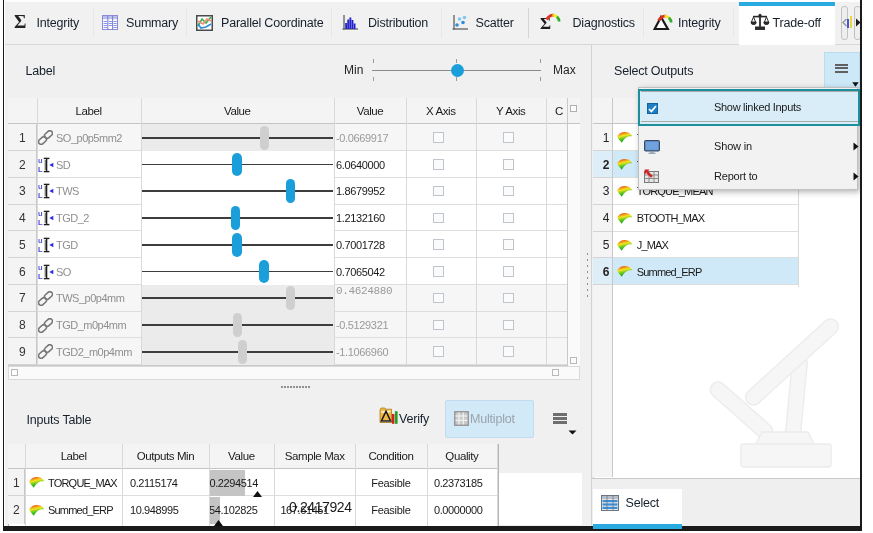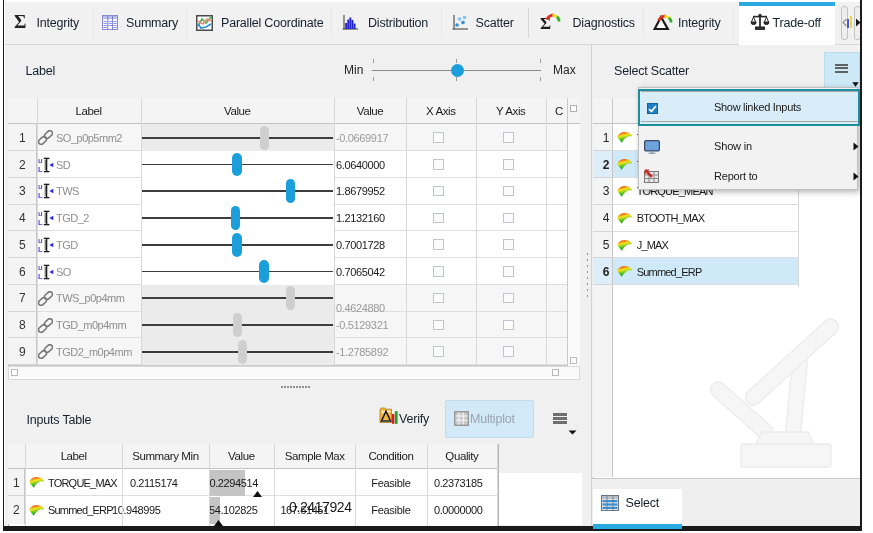--- a/index.html
+++ b/index.html
@@ -112,21 +112,21 @@
 <div class="txt" style="left:344px;top:63px;height:15px;line-height:15px;font-size:12px;color:#242424;">Min</div>
 <div class="txt" style="left:553px;top:63px;height:15px;line-height:15px;font-size:12px;color:#242424;">Max</div>
 <div class="a" style="left:372px;top:69.8px;width:169px;height:1.5px;background:#8a8a8a;"></div>
 <div class="a" style="left:372.8px;top:58.5px;width:1px;height:4.5px;background:#9a9a9a;"></div>
 <div class="a" style="left:372.8px;top:76.5px;width:1px;height:4.5px;background:#9a9a9a;"></div>
 <div class="a" style="left:456.3px;top:58.5px;width:1px;height:4.5px;background:#9a9a9a;"></div>
 <div class="a" style="left:456.3px;top:76.5px;width:1px;height:4.5px;background:#9a9a9a;"></div>
 <div class="a" style="left:539.8px;top:58.5px;width:1px;height:4.5px;background:#9a9a9a;"></div>
 <div class="a" style="left:539.8px;top:76.5px;width:1px;height:4.5px;background:#9a9a9a;"></div>
 <div class="a" style="left:450.5px;top:64px;width:13px;height:13px;background:#1b9fdb;border-radius:50%;"></div>
-<div class="txt" style="left:614px;top:64px;height:15px;line-height:15px;font-size:12.5px;color:#16202c;letter-spacing:-0.2px;">Select Scatter</div>
+<div class="txt" style="left:614px;top:64px;height:15px;line-height:15px;font-size:12.5px;color:#16202c;letter-spacing:-0.2px;">Select Outputs</div>
 <div class="a" style="left:824px;top:51.5px;width:35.5px;height:36.5px;background:#cde8f7;border:1px solid #badcee;"></div>
 <div class="a" style="left:835px;top:63.5px;width:13px;height:2.2px;background:#606060;"></div>
 <div class="a" style="left:835px;top:67.3px;width:13px;height:2.2px;background:#606060;"></div>
 <div class="a" style="left:835px;top:71.1px;width:13px;height:2.2px;background:#606060;"></div>
 <svg style="left:851.5px;top:81.8px" width="7" height="5" viewBox="0 0 7 5">
     <path d="M0.3,0.3 L6.7,0.3 L3.5,4.7 Z" fill="#111"></path>
   </svg>
 <div class="a" style="left:8px;top:98px;width:572px;height:281.5px;background:#fff;border:1px solid #c0c0c0;"></div>
 <div class="a" style="left:8px;top:98px;width:572px;height:26.400000000000006px;background:#f4f4f4;border-bottom:1px solid #c4c4c4;"></div>
 <div class="txt" style="left:36.5px;top:103.2px;width:104.1px;height:16px;line-height:16px;text-align:center;font-size:11.5px;color:#1c1c1c;font-weight:normal;letter-spacing:-0.4px;">Label</div>
@@ -292,21 +292,21 @@
 <div class="txt" style="left:8px;top:290.275px;width:28.5px;height:16px;line-height:16px;text-align:center;font-size:12px;color:#333;font-weight:normal;letter-spacing:-0.4px;">7</div>
 <svg style="left:37.5px;top:290.775px" width="15" height="15" viewBox="0 0 15 15">
 <g fill="none" stroke="#787878" stroke-width="1.6">
 <rect x="0.1" y="7.9" width="8.8" height="5.2" rx="2.6" transform="rotate(-42 4.5 10.5)"></rect>
 <rect x="6.1" y="1.9" width="8.8" height="5.2" rx="2.6" transform="rotate(-42 10.5 4.5)"></rect>
 </g>
   </svg>
 <div class="txt" style="left:56px;top:290.275px;height:16px;line-height:16px;font-size:11px;color:#8f8f8f;letter-spacing:-0.5px;">TWS_p0p4mm</div>
 <div class="a" style="left:141.5px;top:297.275px;width:191.5px;height:1.8px;background:#3d3d3d;"></div>
 <div class="a" style="left:285.59999999999997px;top:286.4px;width:9.6px;height:23.75px;background:#cfcfcf;border-radius:5px;"></div>
-<div class="txt" style="left:336px;top:300px;height:16px;line-height:16px;font-size:11px;color:#9a9a9a;letter-spacing:-0.35px;">0.4624880</div>
+<div class="txt" style="left:336px;top:283px;height:16px;line-height:16px;font-size:11px;color:#9a9a9a;letter-spacing:-0.35px;font-family:Liberation Mono, monospace;">0.4624880</div>
 <div class="a" style="left:433.0px;top:292.875px;width:10.6px;height:10.6px;background:#fbfbfb;border:1.2px solid #bfc5cc;"></div>
 <div class="a" style="left:503.1px;top:292.875px;width:10.6px;height:10.6px;background:#fbfbfb;border:1.2px solid #bfc5cc;"></div>
 <div class="a" style="left:36.5px;top:311.65px;width:530.5px;height:26.75px;background:#f6f6f6;border-bottom:1px solid #dedede;"></div>
 <div class="a" style="left:140.6px;top:311.65px;width:193.4px;height:26.75px;background:#ebebeb;"></div>
 <div class="a" style="left:8px;top:311.65px;width:28.5px;height:26.75px;background:#f4f4f4;border-bottom:1px solid #d4d4d4;border-right:1px solid #c8c8c8;"></div>
 <div class="txt" style="left:8px;top:317.025px;width:28.5px;height:16px;line-height:16px;text-align:center;font-size:12px;color:#333;font-weight:normal;letter-spacing:-0.4px;">8</div>
 <svg style="left:37.5px;top:317.525px" width="15" height="15" viewBox="0 0 15 15">
 <g fill="none" stroke="#787878" stroke-width="1.6">
 <rect x="0.1" y="7.9" width="8.8" height="5.2" rx="2.6" transform="rotate(-42 4.5 10.5)"></rect>
 <rect x="6.1" y="1.9" width="8.8" height="5.2" rx="2.6" transform="rotate(-42 10.5 4.5)"></rect>
@@ -324,21 +324,21 @@
 <div class="txt" style="left:8px;top:343.775px;width:28.5px;height:16px;line-height:16px;text-align:center;font-size:12px;color:#333;font-weight:normal;letter-spacing:-0.4px;">9</div>
 <svg style="left:37.5px;top:344.275px" width="15" height="15" viewBox="0 0 15 15">
 <g fill="none" stroke="#787878" stroke-width="1.6">
 <rect x="0.1" y="7.9" width="8.8" height="5.2" rx="2.6" transform="rotate(-42 4.5 10.5)"></rect>
 <rect x="6.1" y="1.9" width="8.8" height="5.2" rx="2.6" transform="rotate(-42 10.5 4.5)"></rect>
 </g>
   </svg>
 <div class="txt" style="left:56px;top:343.775px;height:16px;line-height:16px;font-size:11px;color:#8f8f8f;letter-spacing:-0.5px;">TGD2_m0p4mm</div>
 <div class="a" style="left:141.5px;top:350.775px;width:191.5px;height:1.8px;background:#3d3d3d;"></div>
 <div class="a" style="left:237.6px;top:339.9px;width:9.6px;height:23.75px;background:#cfcfcf;border-radius:5px;"></div>
-<div class="txt" style="left:336px;top:343.775px;height:16px;line-height:16px;font-size:11px;color:#9a9a9a;letter-spacing:-0.35px;">-1.2785892</div>
+<div class="txt" style="left:336px;top:343.775px;height:16px;line-height:16px;font-size:11px;color:#9a9a9a;letter-spacing:-0.35px;">-1.1066960</div>
 <div class="a" style="left:433.0px;top:346.375px;width:10.6px;height:10.6px;background:#fbfbfb;border:1.2px solid #bfc5cc;"></div>
 <div class="a" style="left:503.1px;top:346.375px;width:10.6px;height:10.6px;background:#fbfbfb;border:1.2px solid #bfc5cc;"></div>
 <div class="a" style="left:36.5px;top:98px;width:1px;height:267.3px;background:#d9d9d9;"></div>
 <div class="a" style="left:140.6px;top:98px;width:1px;height:267.3px;background:#d9d9d9;"></div>
 <div class="a" style="left:334px;top:98px;width:1px;height:267.3px;background:#d9d9d9;"></div>
 <div class="a" style="left:406px;top:98px;width:1px;height:267.3px;background:#d9d9d9;"></div>
 <div class="a" style="left:475.6px;top:98px;width:1px;height:267.3px;background:#d9d9d9;"></div>
 <div class="a" style="left:546px;top:98px;width:1px;height:267.3px;background:#d9d9d9;"></div>
 <div class="a" style="left:567px;top:98px;width:1px;height:267.3px;background:#d9d9d9;"></div>
 <div class="a" style="left:8px;top:365.15px;width:572px;height:1px;background:#c9c9c9;"></div>
@@ -393,21 +393,21 @@
 <div class="a" style="left:552.5px;top:413.0px;width:14px;height:2.6px;background:#6e6e6e;"></div>
 <div class="a" style="left:552.5px;top:417.0px;width:14px;height:2.6px;background:#6e6e6e;"></div>
 <div class="a" style="left:552.5px;top:421.0px;width:14px;height:2.6px;background:#6e6e6e;"></div>
 <svg style="left:568px;top:429.5px" width="9" height="5" viewBox="0 0 9 5">
     <path d="M0.5,0.5 L8.5,0.5 L4.5,4.5 Z" fill="#111"></path>
   </svg>
 <div class="a" style="left:7.5px;top:443.5px;width:491.7px;height:82.5px;background:#fff;border:1px solid #b5b5b5;border-bottom:none;"></div>
 <div class="a" style="left:7.5px;top:443.5px;width:489.7px;height:25.5px;background:#f4f4f4;border-bottom:1px solid #c4c4c4;"></div>
 <div class="a" style="left:499.2px;top:473px;width:82.8px;height:52px;background:#ffffff;"></div>
 <div class="txt" style="left:25px;top:448.25px;width:97.4px;height:16px;line-height:16px;text-align:center;font-size:11.5px;color:#1c1c1c;font-weight:normal;letter-spacing:-0.4px;">Label</div>
-<div class="txt" style="left:122.4px;top:448.25px;width:86.1px;height:16px;line-height:16px;text-align:center;font-size:11.5px;color:#1c1c1c;font-weight:normal;letter-spacing:-0.4px;">Summary Min</div>
+<div class="txt" style="left:122.4px;top:448.25px;width:86.1px;height:16px;line-height:16px;text-align:center;font-size:11.5px;color:#1c1c1c;font-weight:normal;letter-spacing:-0.4px;">Outputs Min</div>
 <div class="txt" style="left:208.5px;top:448.25px;width:65.69999999999999px;height:16px;line-height:16px;text-align:center;font-size:11.5px;color:#1c1c1c;font-weight:normal;letter-spacing:-0.4px;">Value</div>
 <div class="txt" style="left:274.2px;top:448.25px;width:81.10000000000002px;height:16px;line-height:16px;text-align:center;font-size:11.5px;color:#1c1c1c;font-weight:normal;letter-spacing:-0.4px;">Sample Max</div>
 <div class="txt" style="left:355.3px;top:448.25px;width:71.19999999999999px;height:16px;line-height:16px;text-align:center;font-size:11.5px;color:#1c1c1c;font-weight:normal;letter-spacing:-0.4px;">Condition</div>
 <div class="txt" style="left:426.5px;top:448.25px;width:70.69999999999999px;height:16px;line-height:16px;text-align:center;font-size:11.5px;color:#1c1c1c;font-weight:normal;letter-spacing:-0.4px;">Quality</div>
 <div class="a" style="left:7.5px;top:469px;width:17.5px;height:27px;background:#f4f4f4;border-bottom:1px solid #d4d4d4;border-right:1px solid #c8c8c8;"></div>
 <div class="txt" style="left:7.5px;top:474.5px;width:17.5px;height:16px;line-height:16px;text-align:center;font-size:12px;color:#333;font-weight:normal;letter-spacing:-0.4px;">1</div>
 <div class="a" style="left:25px;top:469px;width:472.2px;height:27px;background:#fff;border-bottom:1px solid #dedede;"></div>
 <div class="a" style="left:7.5px;top:496px;width:17.5px;height:28px;background:#f4f4f4;border-right:1px solid #c8c8c8;"></div>
 <div class="txt" style="left:7.5px;top:502.0px;width:17.5px;height:16px;line-height:16px;text-align:center;font-size:12px;color:#333;font-weight:normal;letter-spacing:-0.4px;">2</div>
 <div class="a" style="left:208.8px;top:469.5px;width:35.9px;height:26px;background:#c4c4c4;"></div>
@@ -436,21 +436,21 @@
     </defs>
 <path d="M1.2,5.5 C3.5,1.5 8,0.2 12,1.6 C14,2.3 15.6,3.6 16,5.2 C12,4.8 8.5,6.5 5.8,11.8 C4.2,10 2,7.5 1.2,5.5 Z" fill="url(#g27.5503.5)"></path>
 </svg>
 <div class="txt" style="left:48px;top:474.5px;height:16px;line-height:16px;font-size:11px;color:#1a1a1a;letter-spacing:-0.8px;">TORQUE_MAX</div>
 <div class="txt" style="left:130px;top:474.5px;height:16px;line-height:16px;font-size:11px;color:#1a1a1a;letter-spacing:-0.4px;">0.2115174</div>
 <div class="txt" style="left:209.5px;top:474.5px;height:16px;line-height:16px;font-size:11px;color:#1a1a1a;letter-spacing:-0.4px;">0.2294514</div>
 <div class="txt" style="left:289px;top:474.5px;height:16px;line-height:16px;font-size:14px;color:#1a1a1a;letter-spacing:-0.4px;margin-top:24px;">0.2417924</div>
 <div class="txt" style="left:355.3px;top:474.5px;width:71.19999999999999px;height:16px;line-height:16px;text-align:center;font-size:11px;color:#1a1a1a;font-weight:normal;letter-spacing:-0.3px;">Feasible</div>
 <div class="txt" style="left:434px;top:474.5px;height:16px;line-height:16px;font-size:11px;color:#1a1a1a;letter-spacing:-0.4px;">0.2373185</div>
 <div class="txt" style="left:48px;top:502.0px;height:16px;line-height:16px;font-size:11px;color:#1a1a1a;letter-spacing:-0.8px;">Summed_ERP</div>
-<div class="txt" style="left:112px;top:502.0px;height:16px;line-height:16px;font-size:11px;color:#1a1a1a;letter-spacing:-0.4px;">10.948995</div>
+<div class="txt" style="left:130px;top:502.0px;height:16px;line-height:16px;font-size:11px;color:#1a1a1a;letter-spacing:-0.4px;">10.948995</div>
 <div class="txt" style="left:209px;top:502.0px;height:16px;line-height:16px;font-size:11px;color:#1a1a1a;letter-spacing:-0.4px;">54.102825</div>
 <div class="txt" style="left:280.4px;top:502.0px;height:16px;line-height:16px;font-size:11px;color:#1a1a1a;letter-spacing:-0.4px;">167.61451</div>
 <div class="txt" style="left:355.3px;top:502.0px;width:71.19999999999999px;height:16px;line-height:16px;text-align:center;font-size:11px;color:#1a1a1a;font-weight:normal;letter-spacing:-0.3px;">Feasible</div>
 <div class="txt" style="left:434px;top:502.0px;height:16px;line-height:16px;font-size:11px;color:#1a1a1a;letter-spacing:-0.4px;">0.0000000</div>
 <svg style="left:253px;top:491px" width="9" height="6" viewBox="0 0 9 6">
     <path d="M4.5,0 L9,6 L0,6 Z" fill="#111"></path>
   </svg>
 <svg style="left:213.5px;top:519.5px" width="9" height="6" viewBox="0 0 9 6">
     <path d="M4.5,0 L9,6 L0,6 Z" fill="#111"></path>
   </svg>

